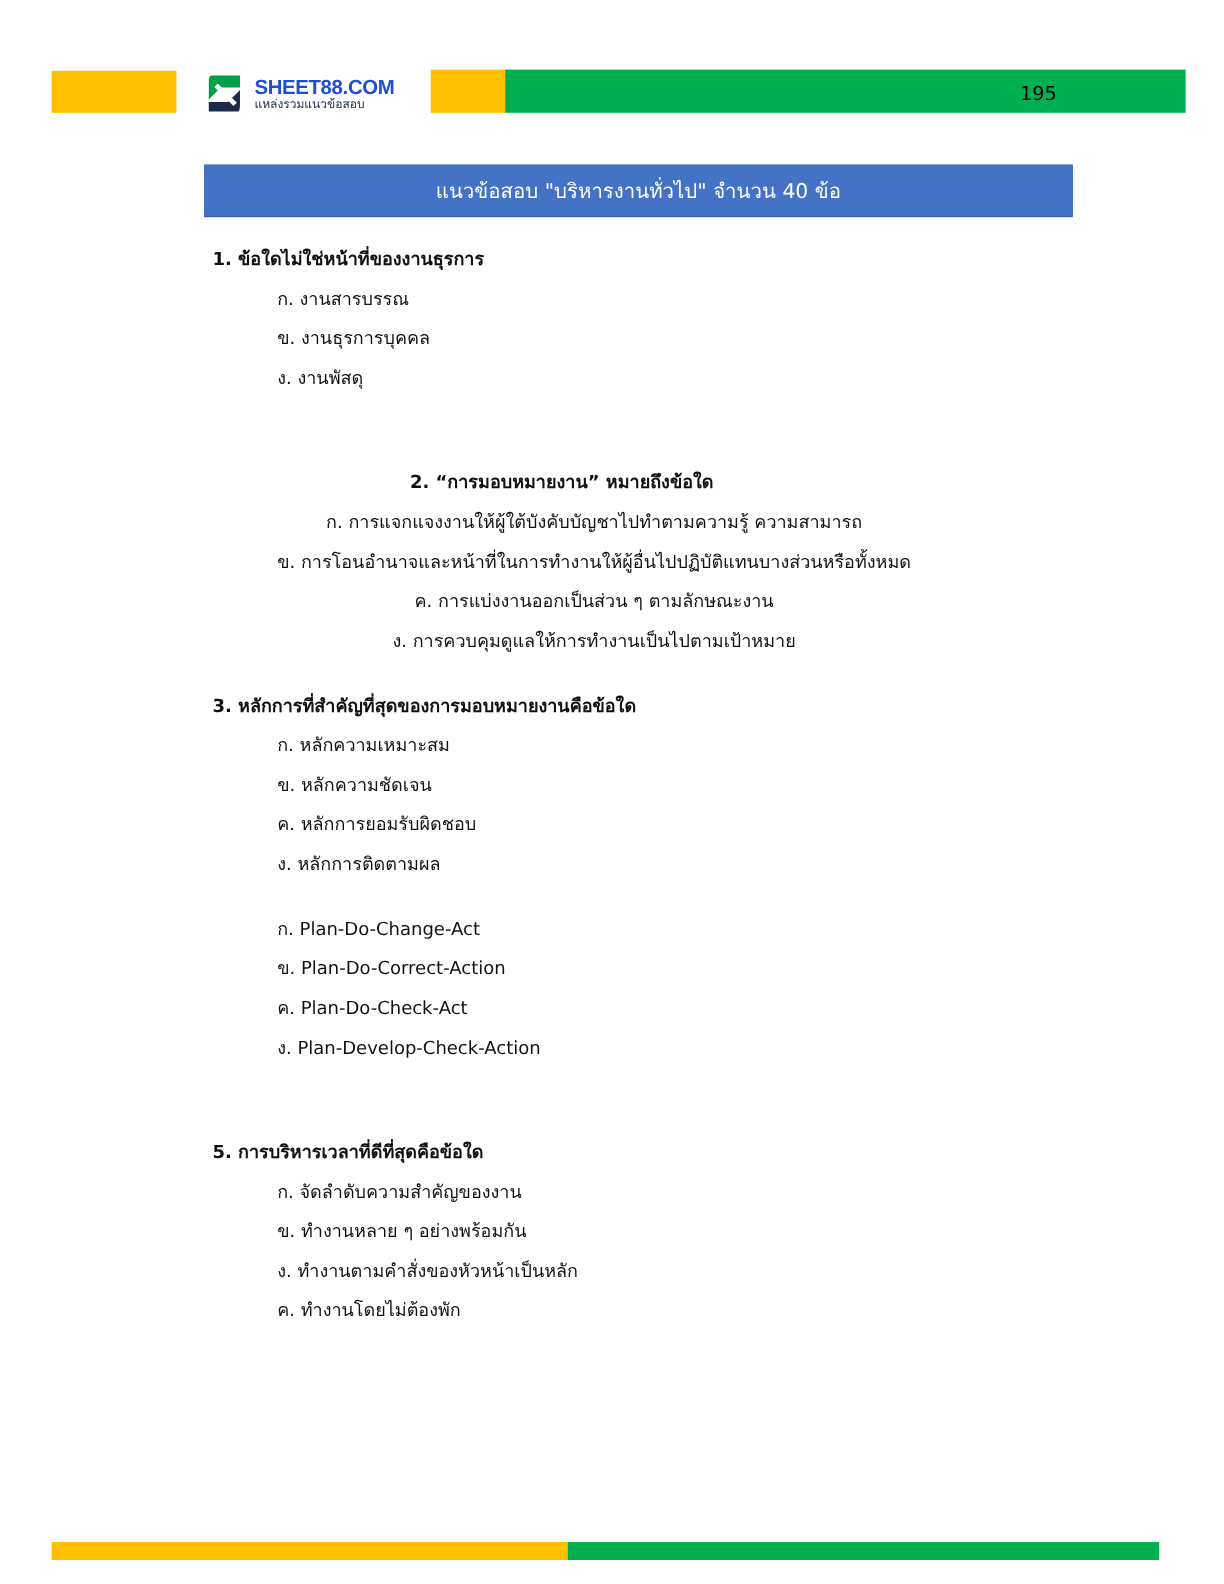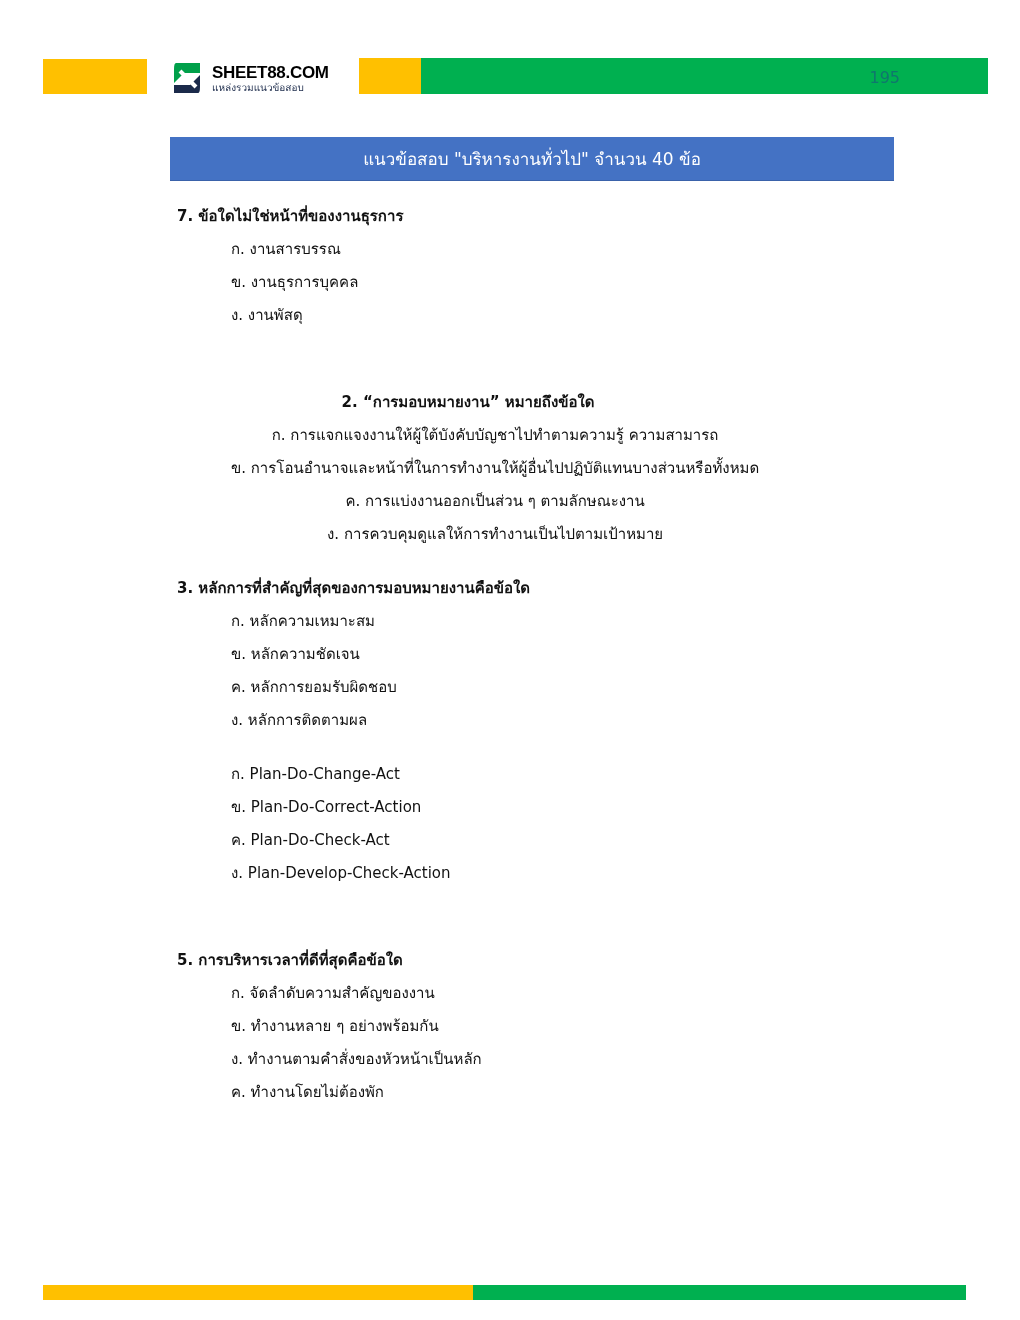--- a/index.html
+++ b/index.html
@@ -6,23 +6,23 @@
     body {
       width: 1020px; height: 1320px; background: #ffffff;
       position: relative; overflow: hidden;
       font-family: "DejaVu Sans", "Liberation Sans", sans-serif;
       color: #111;
     }
     .bar { position: absolute; }
     .logo { position: absolute; left: 170px; top: 58px; width: 175px; height: 40px; display: flex; align-items: center; }
     .logo-mark { width: 34px; height: 34px; position: relative; margin-right: 8px; }
     .logo-text { display: flex; flex-direction: column; line-height: 1; }
-    .logo-title { font-family: "Liberation Sans", sans-serif; font-weight: bold; font-size: 17px; color: #000000; letter-spacing: -0.3px; }
+    .logo-title { font-family: "Liberation Sans", sans-serif; font-weight: bold; font-size: 17px; color: #1d4ed8; letter-spacing: -0.3px; }
     .logo-sub { font-family: "DejaVu Sans", sans-serif; font-weight: normal; font-size: 10px; color: #1b2a4a; margin-top: 2px; }
-    .page-num { position: absolute; left: 850px; top: 68px; width: 50px; text-align: right; color: #0f766e; font-size: 16px; font-family: "DejaVu Sans", sans-serif; }
+    .page-num { position: absolute; left: 850px; top: 68px; width: 50px; text-align: left; color: #000000; font-size: 16px; font-family: "DejaVu Sans", sans-serif; }
     .title-bar {
       position: absolute; left: 170px; top: 137px; width: 724px; height: 43px;
       background: #4472C4; color: #fff; display: flex; align-items: center; justify-content: center;
       font-size: 17px;
       box-shadow: 0 1px 0 #3a62aa;
     }
     .q { position: absolute; left: 177px; }
     .q-title { font-weight: bold; font-size: 15px; height: 33px; line-height: 33px; }
     .opt { padding-left: 54px; font-size: 15px; height: 33px; line-height: 33px; white-space: nowrap; }
   </style>
@@ -47,21 +47,21 @@
   </div>
 </div>
 
 <div class="page-num">195</div>
 
 <div class="title-bar">
   <span>แนวข้อสอบ "บริหารงานทั่วไป" จำนวน 40 ข้อ</span>
 </div>
 
 <div class="q" style="top:200px;">
-  <div class="q-title">7. ข้อใดไม่ใช่หน้าที่ของงานธุรการ</div>
+  <div class="q-title">1. ข้อใดไม่ใช่หน้าที่ของงานธุรการ</div>
   <div class="opt">ก. งานสารบรรณ</div>
   <div class="opt">ข. งานธุรการบุคคล</div>
   <div class="opt">ง. งานพัสดุ</div>
 </div>
 
 <div class="q" style="top:386px;text-align:center;">
   <div class="q-title">2. “การมอบหมายงาน” หมายถึงข้อใด</div>
   <div class="opt">ก. การแจกแจงงานให้ผู้ใต้บังคับบัญชาไปทำตามความรู้ ความสามารถ</div>
   <div class="opt">ข. การโอนอำนาจและหน้าที่ในการทำงานให้ผู้อื่นไปปฏิบัติแทนบางส่วนหรือทั้งหมด</div>
   <div class="opt">ค. การแบ่งงานออกเป็นส่วน ๆ ตามลักษณะงาน</div>

